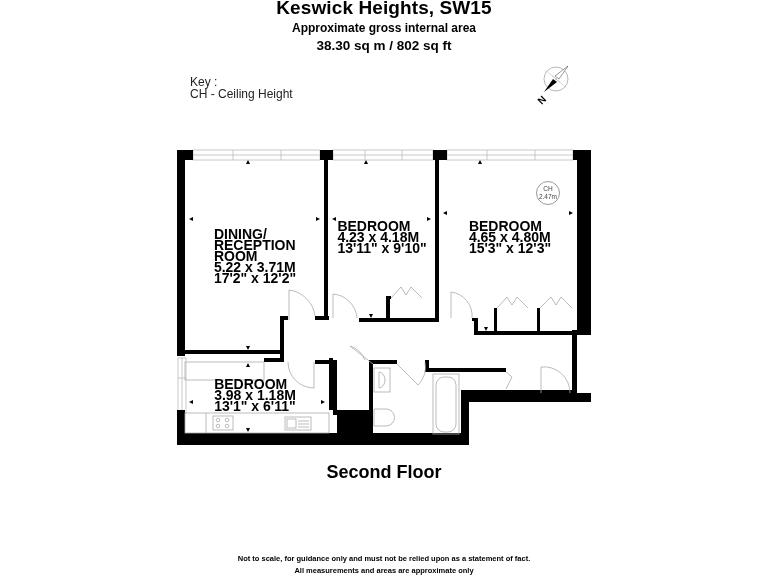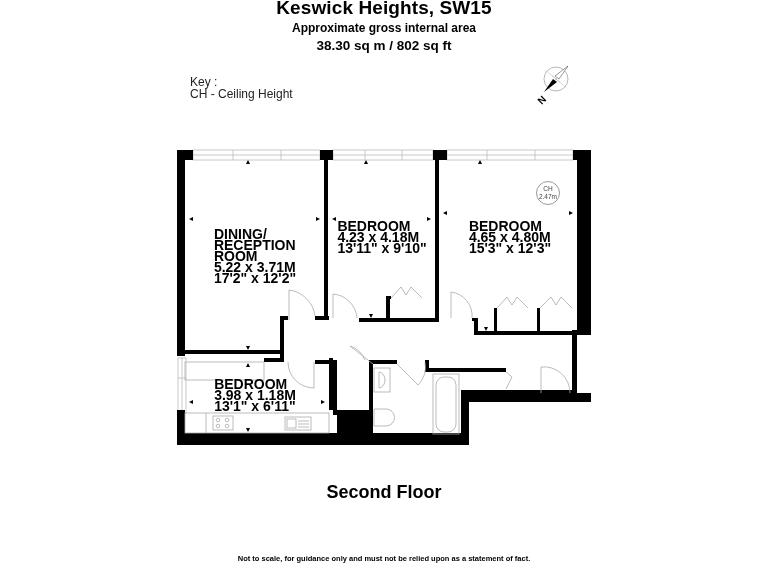--- a/index.html
+++ b/index.html
@@ -2,21 +2,21 @@
 <html><head>
   <meta charset="utf-8">
   <style>
     html, body { margin: 0; padding: 0; background: #ffffff; }
     body { width: 768px; height: 576px; position: relative; overflow: hidden; font-family: "Liberation Sans", "DejaVu Sans", sans-serif; color: #000; }
     .abs { position: absolute; }
     .title { left: 0; width: 768px; top: -3px; text-align: center; font-weight: bold; font-size: 19px; letter-spacing: 0.1px; }
     .subtitle { left: 0; width: 768px; top: 21px; text-align: center; font-weight: bold; font-size: 12px; }
     .area { left: 0; width: 768px; top: 38px; text-align: center; font-weight: bold; font-size: 13.5px; }
     .key { left: 190px; top: 76px; font-size: 12px; line-height: 12px; color: #222; }
-    .floor-label { left: 0; width: 768px; top: 462px; text-align: center; font-weight: bold; font-size: 18px; margin-top: 20px; }
+    .floor-label { left: 0; width: 768px; top: 462px; text-align: center; font-weight: bold; font-size: 18px; }
     .disclaimer { left: 0; width: 768px; top: 553px; text-align: center; font-weight: bold; font-size: 7.5px; line-height: 12px; }
     svg { position: absolute; left: 0; top: 0; }
     .room-label { position: absolute; text-align: left; font-weight: bold; font-size: 14px; line-height: 11px; white-space: nowrap; transform: translateX(-50%); }
     .ch-badge { position: absolute; width: 24px; height: 24px; border: 0.8px solid #999; border-radius: 50%; font-size: 6.5px; line-height: 8px; text-align: center; color: #444; box-sizing: border-box; padding-top: 3px; }
   </style>
 </head>
 <body>
 
 <div class="abs title">Keswick Heights, SW15</div>
 <div class="abs subtitle">Approximate gross internal area</div>
@@ -200,13 +200,14 @@
 
 <div class="ch-badge" style="left:536px; top:181px;">
   <div>CH</div>
   <div>2.47m</div>
 </div>
 
 <div class="abs floor-label">Second Floor</div>
 
 <div class="abs disclaimer">
   <div>Not to scale, for guidance only and must not be relied upon as a statement of fact.</div>
+  <div>All measurements and areas are approximate only</div>
 </div>
 
 </body></html>

